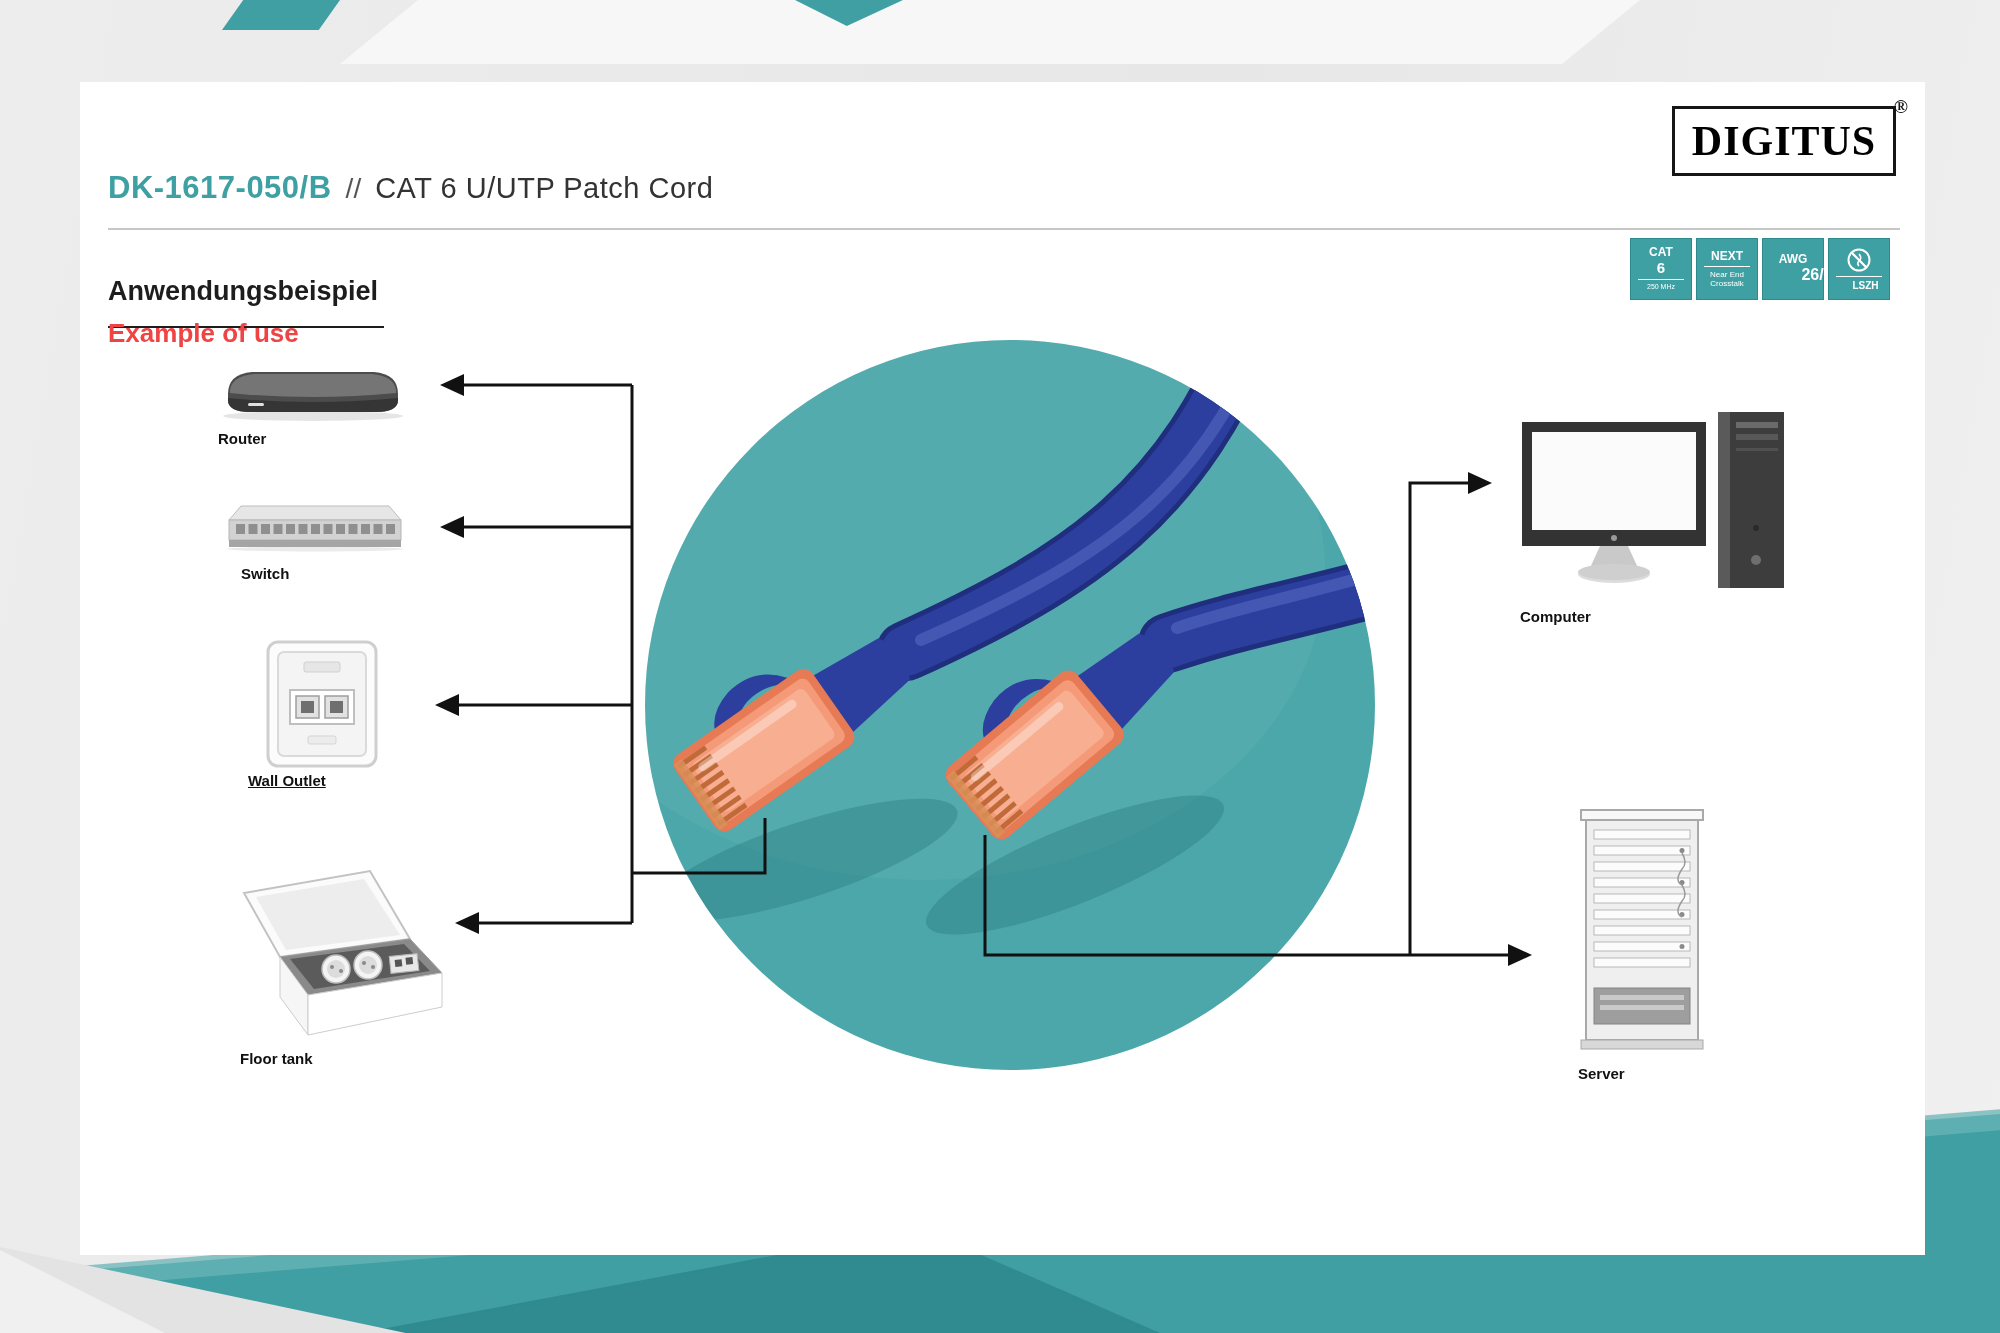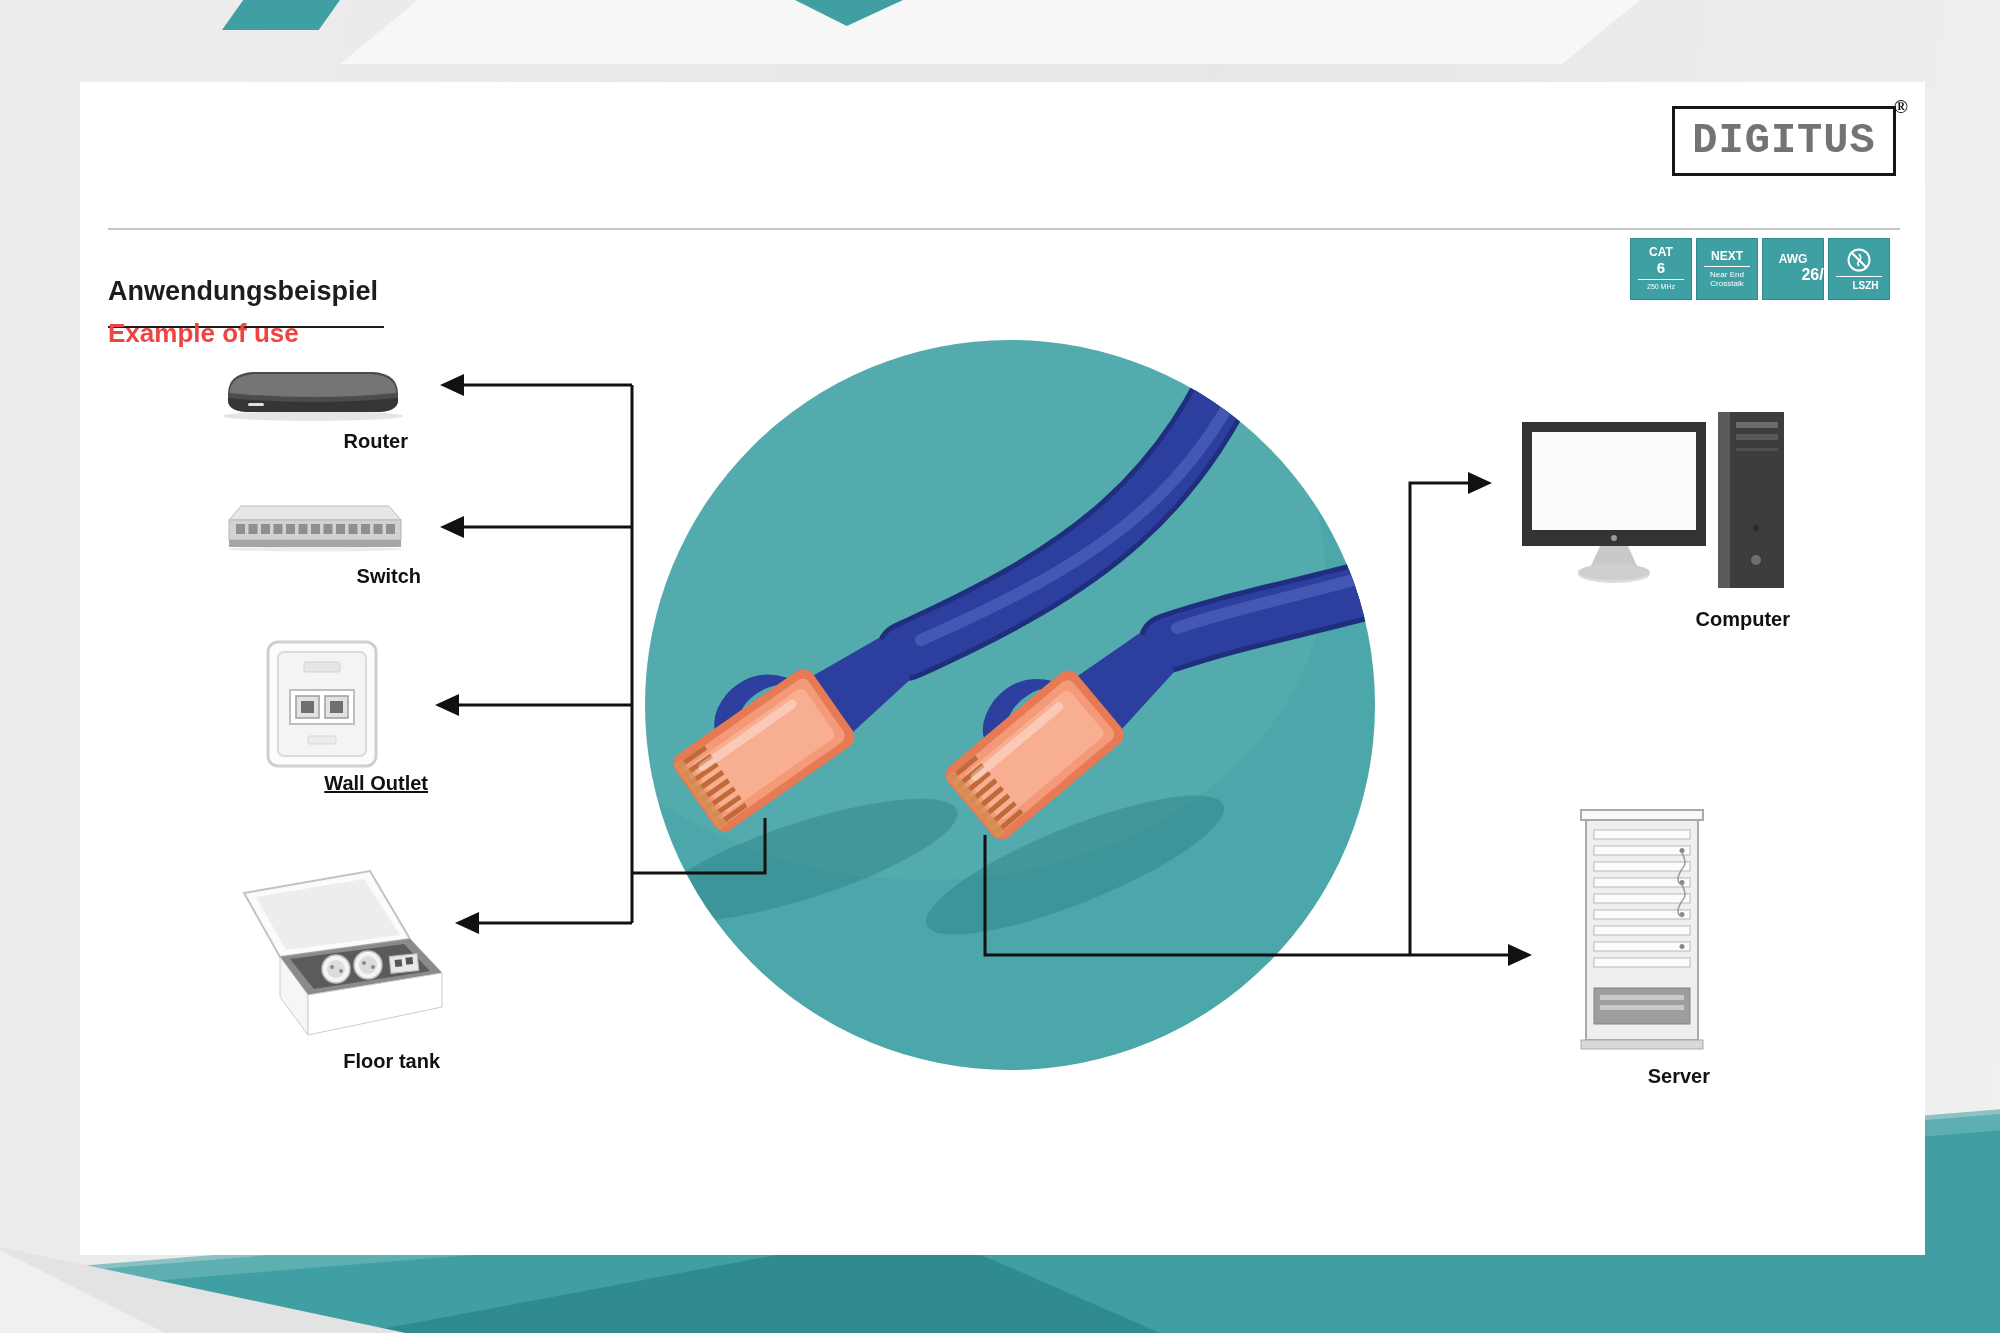--- a/index.html
+++ b/index.html
@@ -20,22 +20,22 @@
                    clip-path:polygon(18% 100%,46% 55%,58% 100%);}
   .decor-gray-wedge{left:0;top:1210px;width:520px;height:123px;background:#e3e3e3;
                     clip-path:polygon(0 30%,78% 100%,0 100%);}
   .decor-gray-wedge2{left:0;top:1250px;width:300px;height:83px;background:#f0f0f0;
                      clip-path:polygon(0 0,55% 100%,0 100%);}
 
   .card{position:absolute;left:80px;top:82px;width:1845px;height:1173px;background:#ffffff;}
 
   .logo-box{position:absolute;left:1592px;top:24px;width:218px;height:64px;
             border:3px solid #161616;display:flex;align-items:center;justify-content:center;}
-  .logo-text{font-family:Liberation Mono, monospace;font-weight:700;font-size:42px;
-             letter-spacing:1px;color:#737373;line-height:1;}
+  .logo-text{font-family:Liberation Serif, serif;font-weight:700;font-size:42px;
+             letter-spacing:1px;color:#000000;line-height:1;}
   .logo-reg{position:absolute;top:-13px;right:-15px;font-family:"Liberation Serif",serif;
             font-weight:700;font-size:19px;color:#161616;}
 
   .title-row{position:absolute;left:28px;top:88px;display:flex;align-items:baseline;white-space:nowrap;}
   .title-code{font-size:31px;font-weight:bold;color:#3fa0a4;letter-spacing:.5px;}
   .title-sep{font-size:28px;color:#555;margin:0 14px;}
   .title-name{font-size:29px;color:#333;letter-spacing:.5px;}
   .title-rule{position:absolute;left:28px;top:146px;width:1792px;height:2px;background:#c6c6c6;}
 
   .badges{position:absolute;left:1550px;top:156px;display:flex;gap:4px;}
@@ -48,21 +48,21 @@
   .b-small{font-size:8px;line-height:1.15;}
   .b-tiny{font-size:7px;line-height:1.2;}
   .b-val{font-size:16px;font-weight:bold;line-height:1.15;margin-left:48px;}
   .b-lszh{font-size:10px;font-weight:bold;line-height:1.1;padding-left:13px;}
 
   .h-de{position:absolute;left:28px;top:194px;font-size:27px;font-weight:bold;color:#1d1d1d;
         border-bottom:2px solid #1d1d1d;padding-bottom:19px;padding-right:6px;}
   .h-en{position:absolute;left:28px;top:236px;font-size:26px;font-weight:bold;color:#ef4444;}
 
   .dev{position:absolute;}
-  .dev-label{position:absolute;font-size:20px;font-weight:bold;color:#111;text-align:right;}
+  .dev-label{position:absolute;font-size:15px;font-weight:bold;color:#111;text-align:left;}
 
   .circle-art{position:absolute;left:565px;top:258px;width:730px;height:730px;z-index:1;}
   .arrows{position:absolute;left:0;top:0;width:1845px;height:1173px;z-index:2;pointer-events:none;}
 </style>
 </head>
 <body>
 
 <div class="stage">
 
   <div class="decor decor-top-band"></div>
@@ -74,20 +74,25 @@
   <div class="decor decor-gray-wedge"></div>
   <div class="decor decor-gray-wedge2"></div>
 
   <div class="card">
 
     <div class="logo-box">
       <span class="logo-text">DIGITUS</span>
       <span class="logo-reg">®</span>
     </div>
 
+    <div class="title-row">
+      <span class="title-code">DK-1617-050/B</span>
+      <span class="title-sep">//</span>
+      <span class="title-name">CAT 6 U/UTP Patch Cord</span>
+    </div>
     <div class="title-rule"></div>
 
     <div class="badges">
       <div class="badge">
         <div class="b-top">CAT</div>
         <div class="b-mid">6</div>
         <div class="b-rule"></div>
         <div class="b-tiny">250 MHz</div>
       </div>
       <div class="badge">

